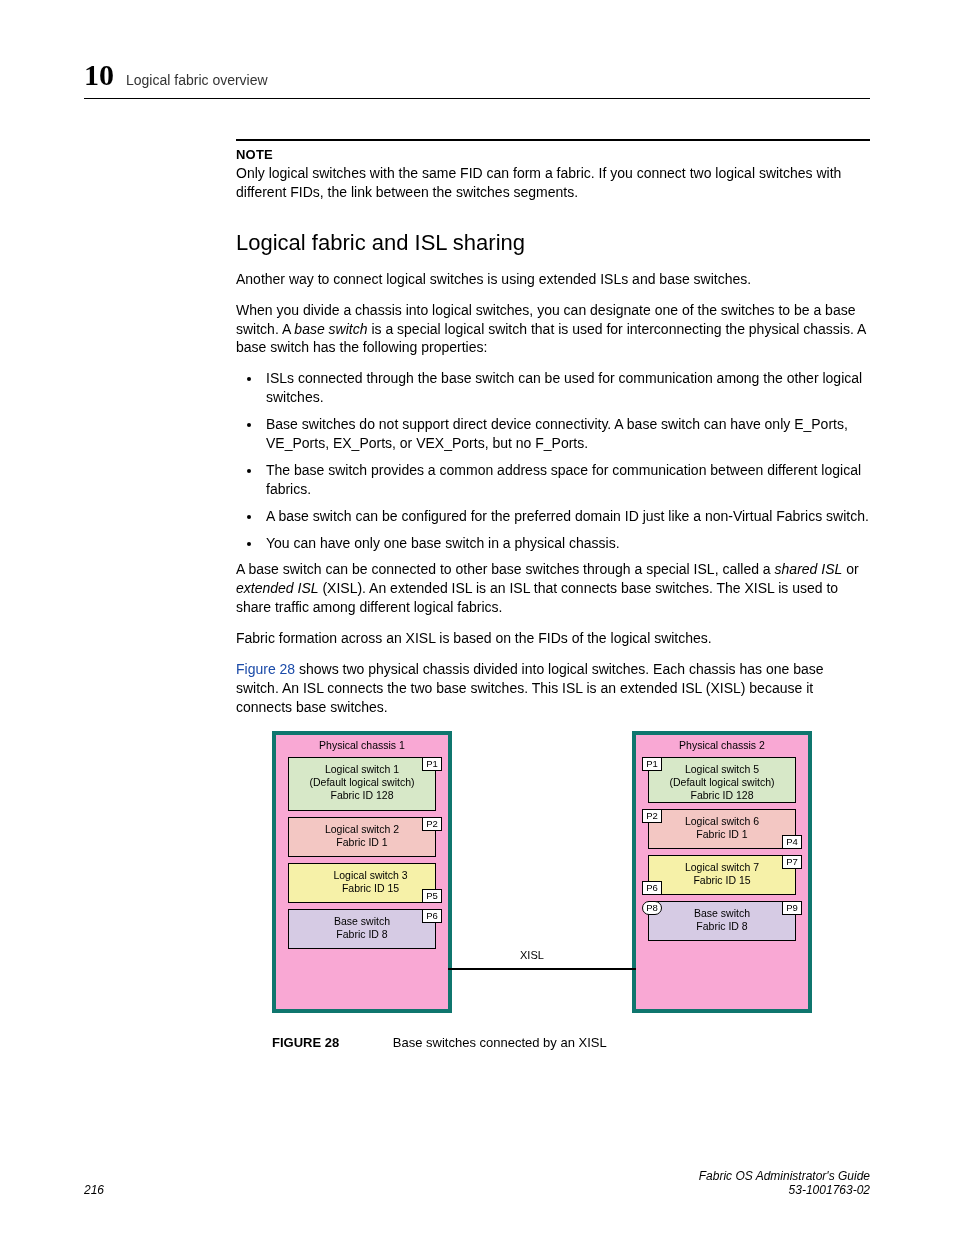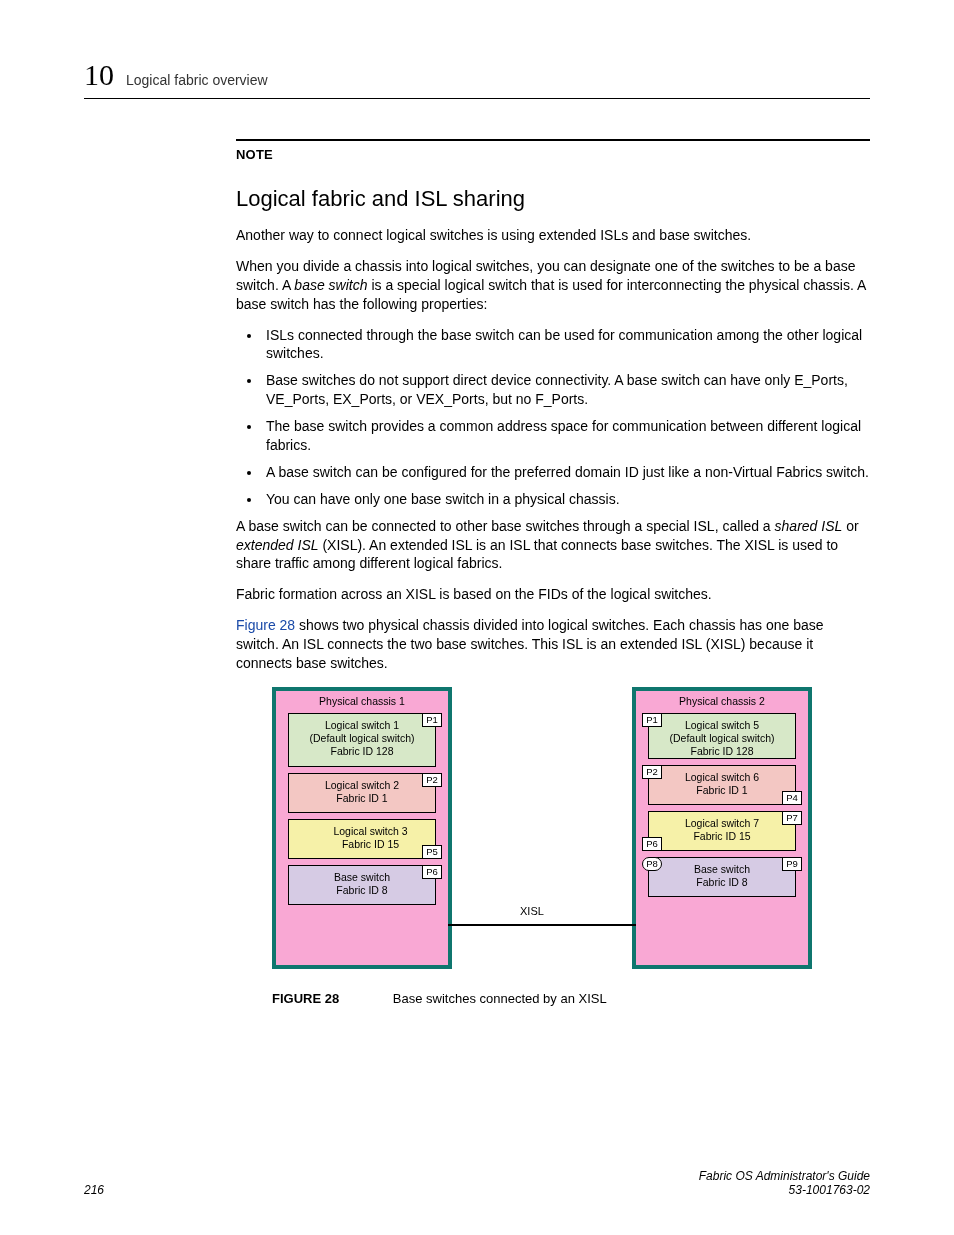--- a/index.html
+++ b/index.html
@@ -11,21 +11,21 @@
     color: #000;
     position: relative;
     padding: 58px 84px 40px 84px;
   }
   .header-row {
     display: flex;
     align-items: baseline;
     gap: 12px;
     margin-bottom: 6px;
   }
-  .chap-num { font-size: 30px; font-weight: 400; font-family: Georgia, 'Times New Roman', serif; }
+  .chap-num { font-size: 30px; font-weight: 700; font-family: Georgia, 'Times New Roman', serif; }
   .header-title { font-size: 14px; color: #333; }
   .thin-rule { border: none; border-top: 1px solid #000; margin-top: 2px; }
   .content { margin-left: 152px; margin-top: 40px; }
   .thick-rule { border: none; border-top: 2px solid #000; margin-bottom: 6px; }
   .note-label { font-weight: bold; font-size: 13px; margin-bottom: 2px; font-family: "Arial Narrow", Arial, sans-serif; letter-spacing: .2px;}
   .note-body { font-size: 14px; line-height: 1.35; margin-bottom: 28px; }
   h2.section {
     font-family: "Arial Narrow", Arial, sans-serif;
     font-size: 22px;
     font-weight: 400;
@@ -112,20 +112,21 @@
 <div class="header-row">
   <span class="chap-num">10</span>
   <span class="header-title">Logical fabric overview</span>
 </div>
 <hr class="thin-rule">
 
 <div class="content">
 
   <hr class="thick-rule">
   <div class="note-label">NOTE</div>
+  <div class="note-body">Only logical switches with the same FID can form a fabric. If you connect two logical switches with different FIDs, the link between the switches segments.</div>
 
   <h2 class="section">Logical fabric and ISL sharing</h2>
 
   <p class="para">Another way to connect logical switches is using extended ISLs and base switches.</p>
 
   <p class="para">
     <span>When you divide a chassis into logical switches, you can designate one of the switches to be a base switch. A </span><span class="ital">base switch</span><span> is a special logical switch that is used for interconnecting the physical chassis. A base switch has the following properties:</span>
   </p>
 
   <ul class="bullets">

